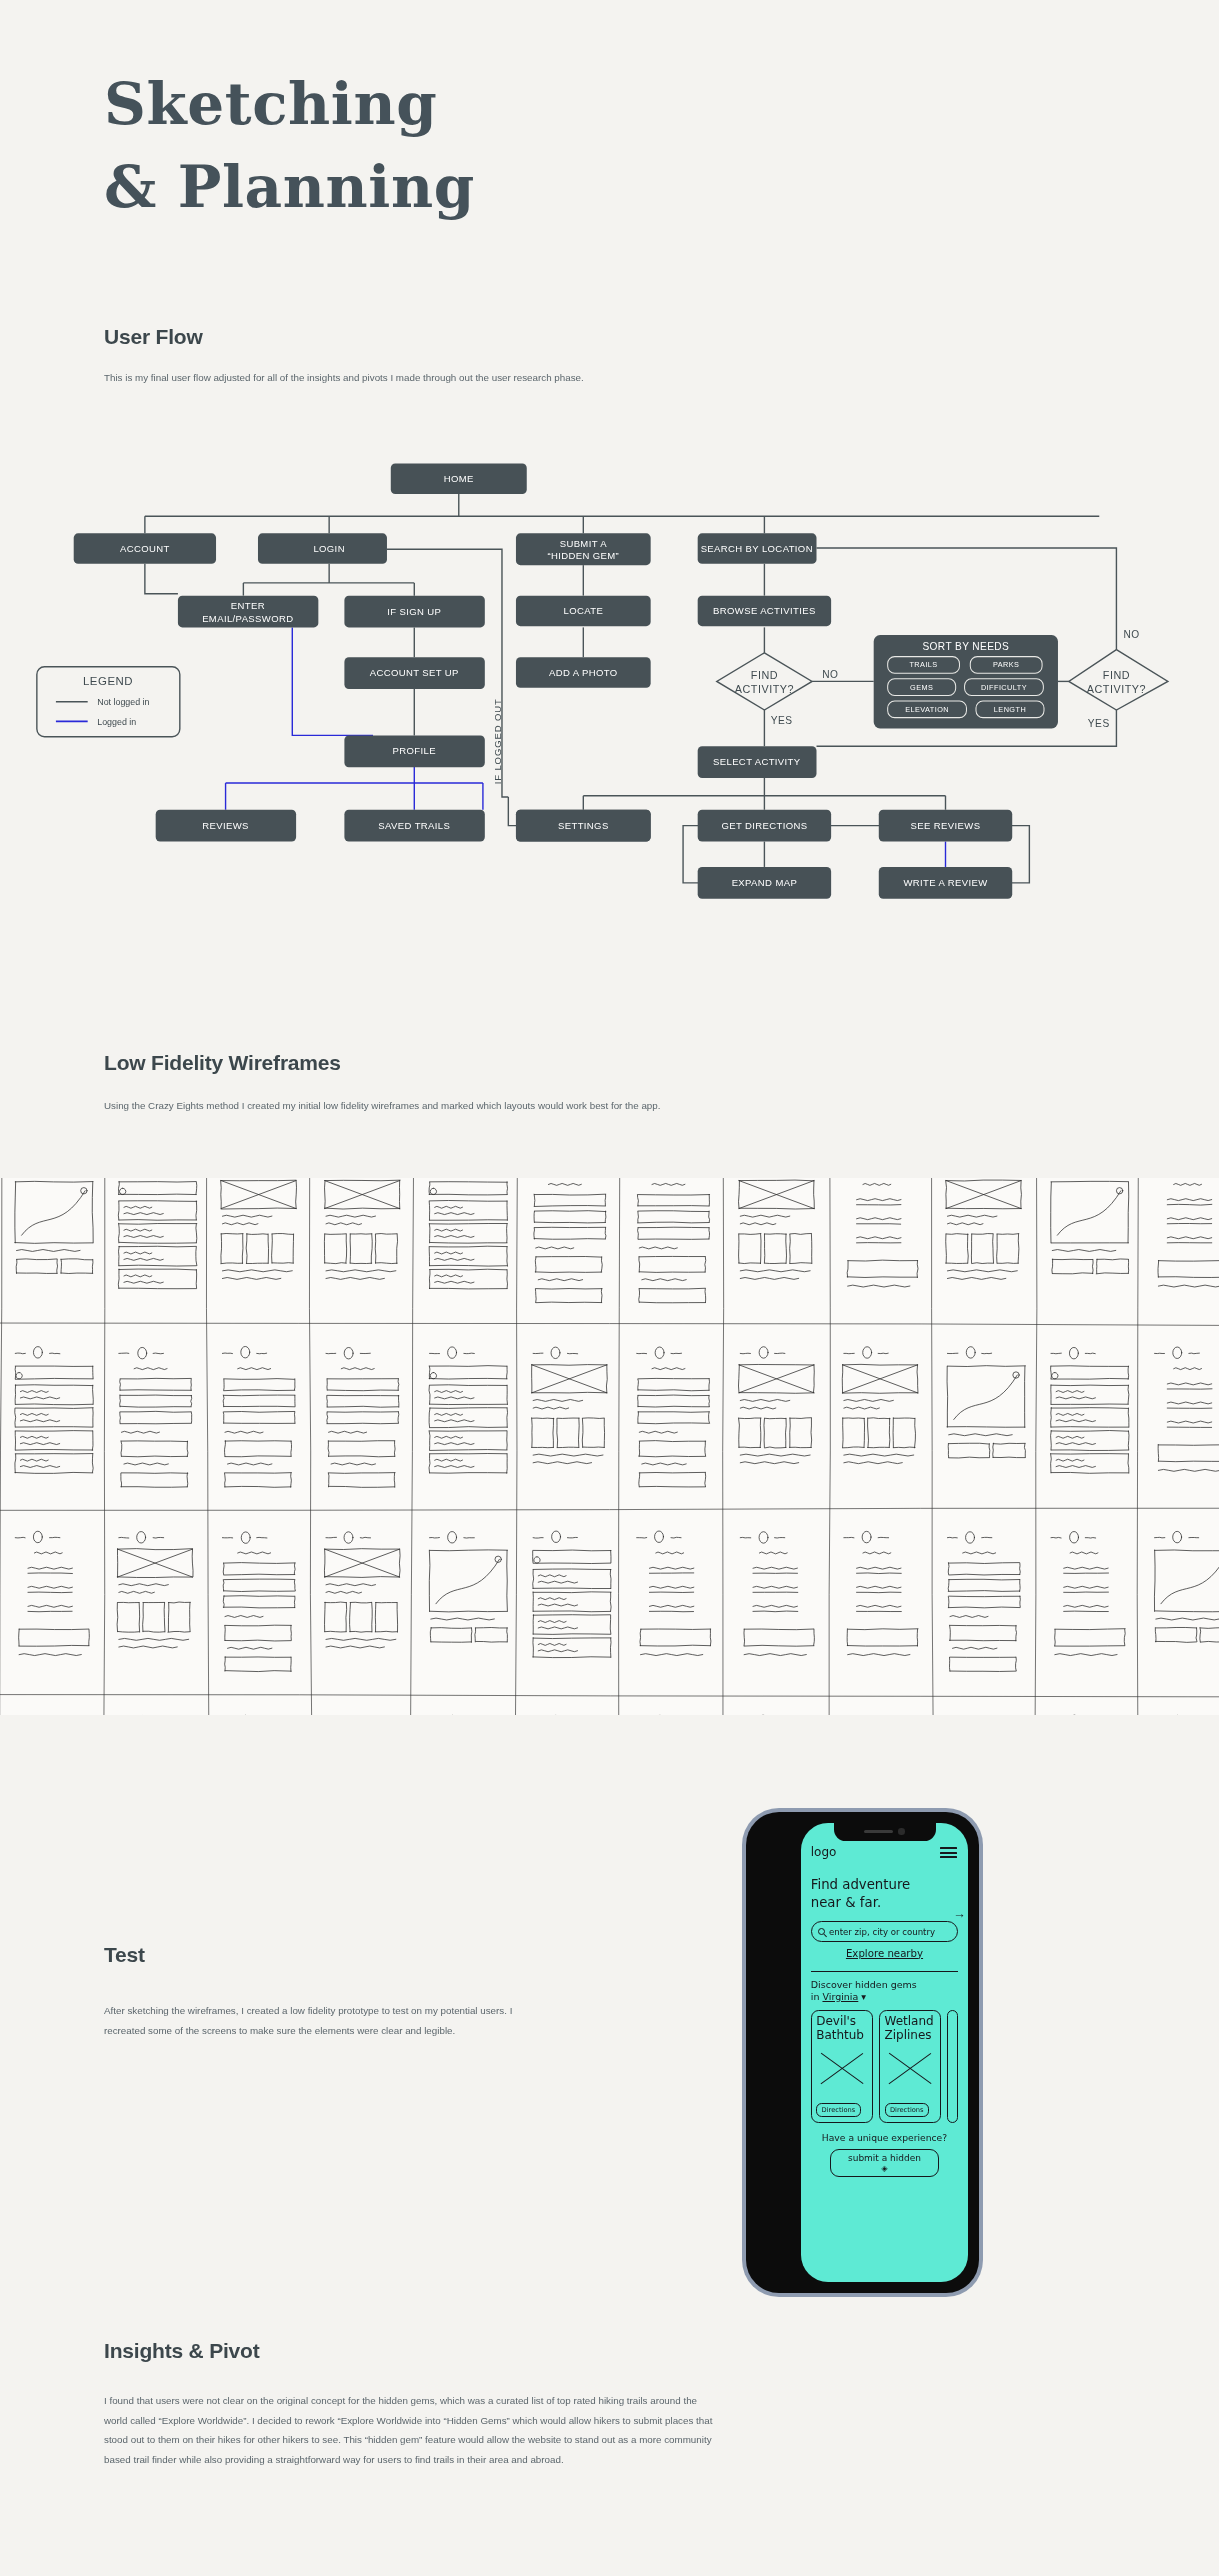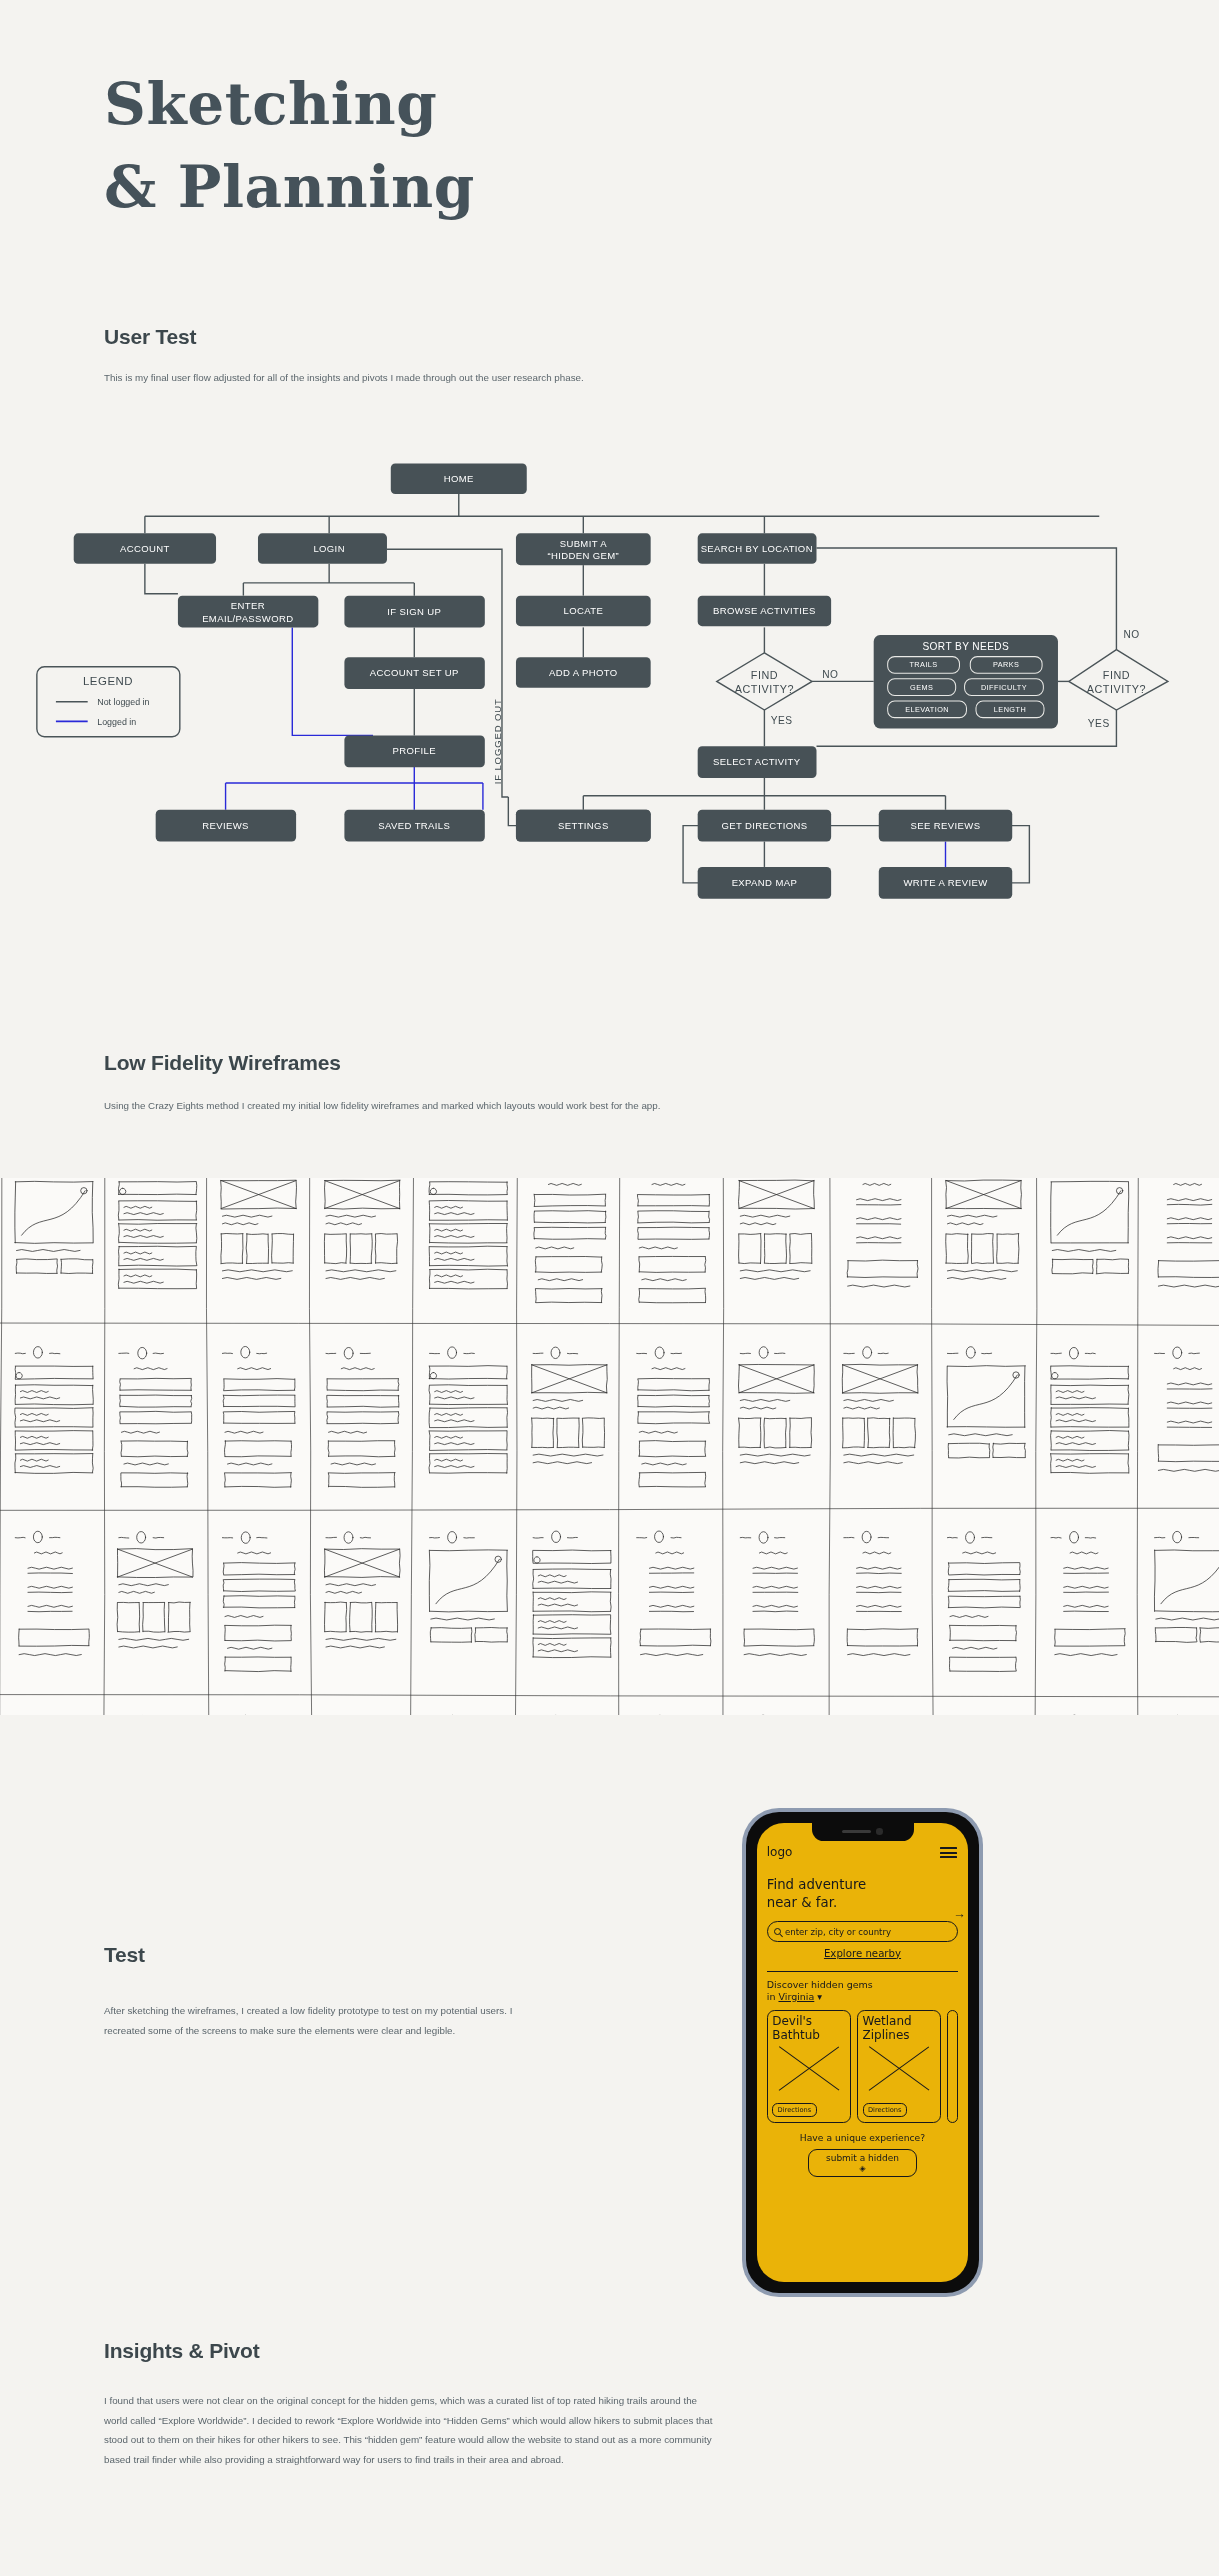--- a/index.html
+++ b/index.html
@@ -117,22 +117,23 @@
   }
   .phone-body {
     position:absolute; inset:4.4px;
     border-radius:33px;
     background:#0c0c0c;
     padding:5.7px;
   }
   .phone-screen {
     position:absolute; inset:10.2px;
     border-radius:27px;
-    background:#eab308;
+    background:#5eead4;
     overflow:hidden;
+    margin-left:44px;
   }
   .notch {
     position:absolute; left:50%; transform:translateX(-50%);
     top:0; width:102px; height:18px;
     background:#0c0c0c; border-radius:0 0 11.4px 11.4px;
     display:flex; align-items:center; justify-content:center; gap:5.1px;
   }
   .notch .speaker { width:29px; height:3.2px; background:#3a3a3a; border-radius:1.9px; }
   .notch .cam { width:6.4px; height:6.4px; background:#2b2b2b; border-radius:50%; }
   .scr { position:absolute; inset:0; padding:21.6px 10.2px 6.4px 10.2px; }
@@ -183,21 +184,21 @@
 </head>
 <body>
 
 <div class="page">
 
   <div class="hero">
     <div class="hero-line">Sketching</div>
     <div class="hero-line hero-line2">&amp; Planning</div>
   </div>
 
-  <div class="sec-h" id="userflow-head">User Test</div>
+  <div class="sec-h" id="userflow-head">User Flow</div>
   <div class="sec-p" id="userflow-body">This is my final user flow adjusted for all of the insights and pivots I made through out the user research phase.</div>
 
   <div id="flow">
     <svg width="1220" height="483" viewBox="0 0 1920 760" xmlns="http://www.w3.org/2000/svg">
 
       <path class="edge" d="M722 88 L722 123"></path>
 
       <path class="edge" d="M228 123 L1730 123"></path>
 
       <path class="edge" d="M228 123 L228 150"></path>

